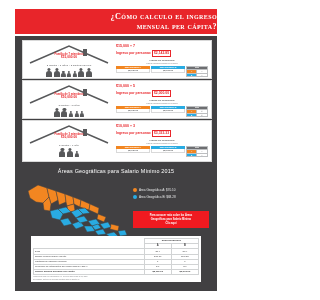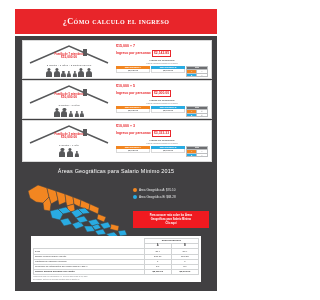--- a/index.html
+++ b/index.html
@@ -7,21 +7,21 @@
     width:231px;height:300px;overflow:hidden;
     background:#ffffff;
     font-family:"Liberation Sans", sans-serif;
   }
   .page{position:relative;width:231px;height:300px;background:#ffffff;}
 
   
   .header{
     position:absolute;left:15px;top:9px;width:202px;height:25px;
     background:#e8252a;color:#ffffff;
-    display:flex;flex-direction:column;align-items:center;justify-content:center;
+    display:flex;flex-direction:column;align-items:flex-end;justify-content:center;
     font-family:"Liberation Serif", serif;
     font-variant:small-caps;font-weight:bold;letter-spacing:.4px;
   }
   .header .l1{font-size:8.2px;line-height:10px;}
   .header .l2{font-size:8.2px;line-height:10px;}
 
   
   .panel{
     position:absolute;left:15px;top:36px;width:202px;height:255px;
     background:#414042;
@@ -145,20 +145,21 @@
     color:#808285;font-size:1.6px;line-height:2.2px;margin-top:1px;
   }
 </style>
 </head>
 <body>
 
 <div class="page">
 
   <div class="header">
     <div class="l1">¿Cómo calculo el ingreso</div>
+    <div class="l2">mensual per cápita?</div>
   </div>
 
   <div class="panel">
 
     <div class="card c1">
       <div class="card-left">
         <div class="house">
           <svg width="86" height="21" viewBox="0 0 86 21">
             <polyline points="4,20 43,3 82,20" fill="none" stroke="#58595b" stroke-width="1.6"></polyline>
             <rect x="57" y="6" width="4" height="7" fill="#58595b"></rect>

